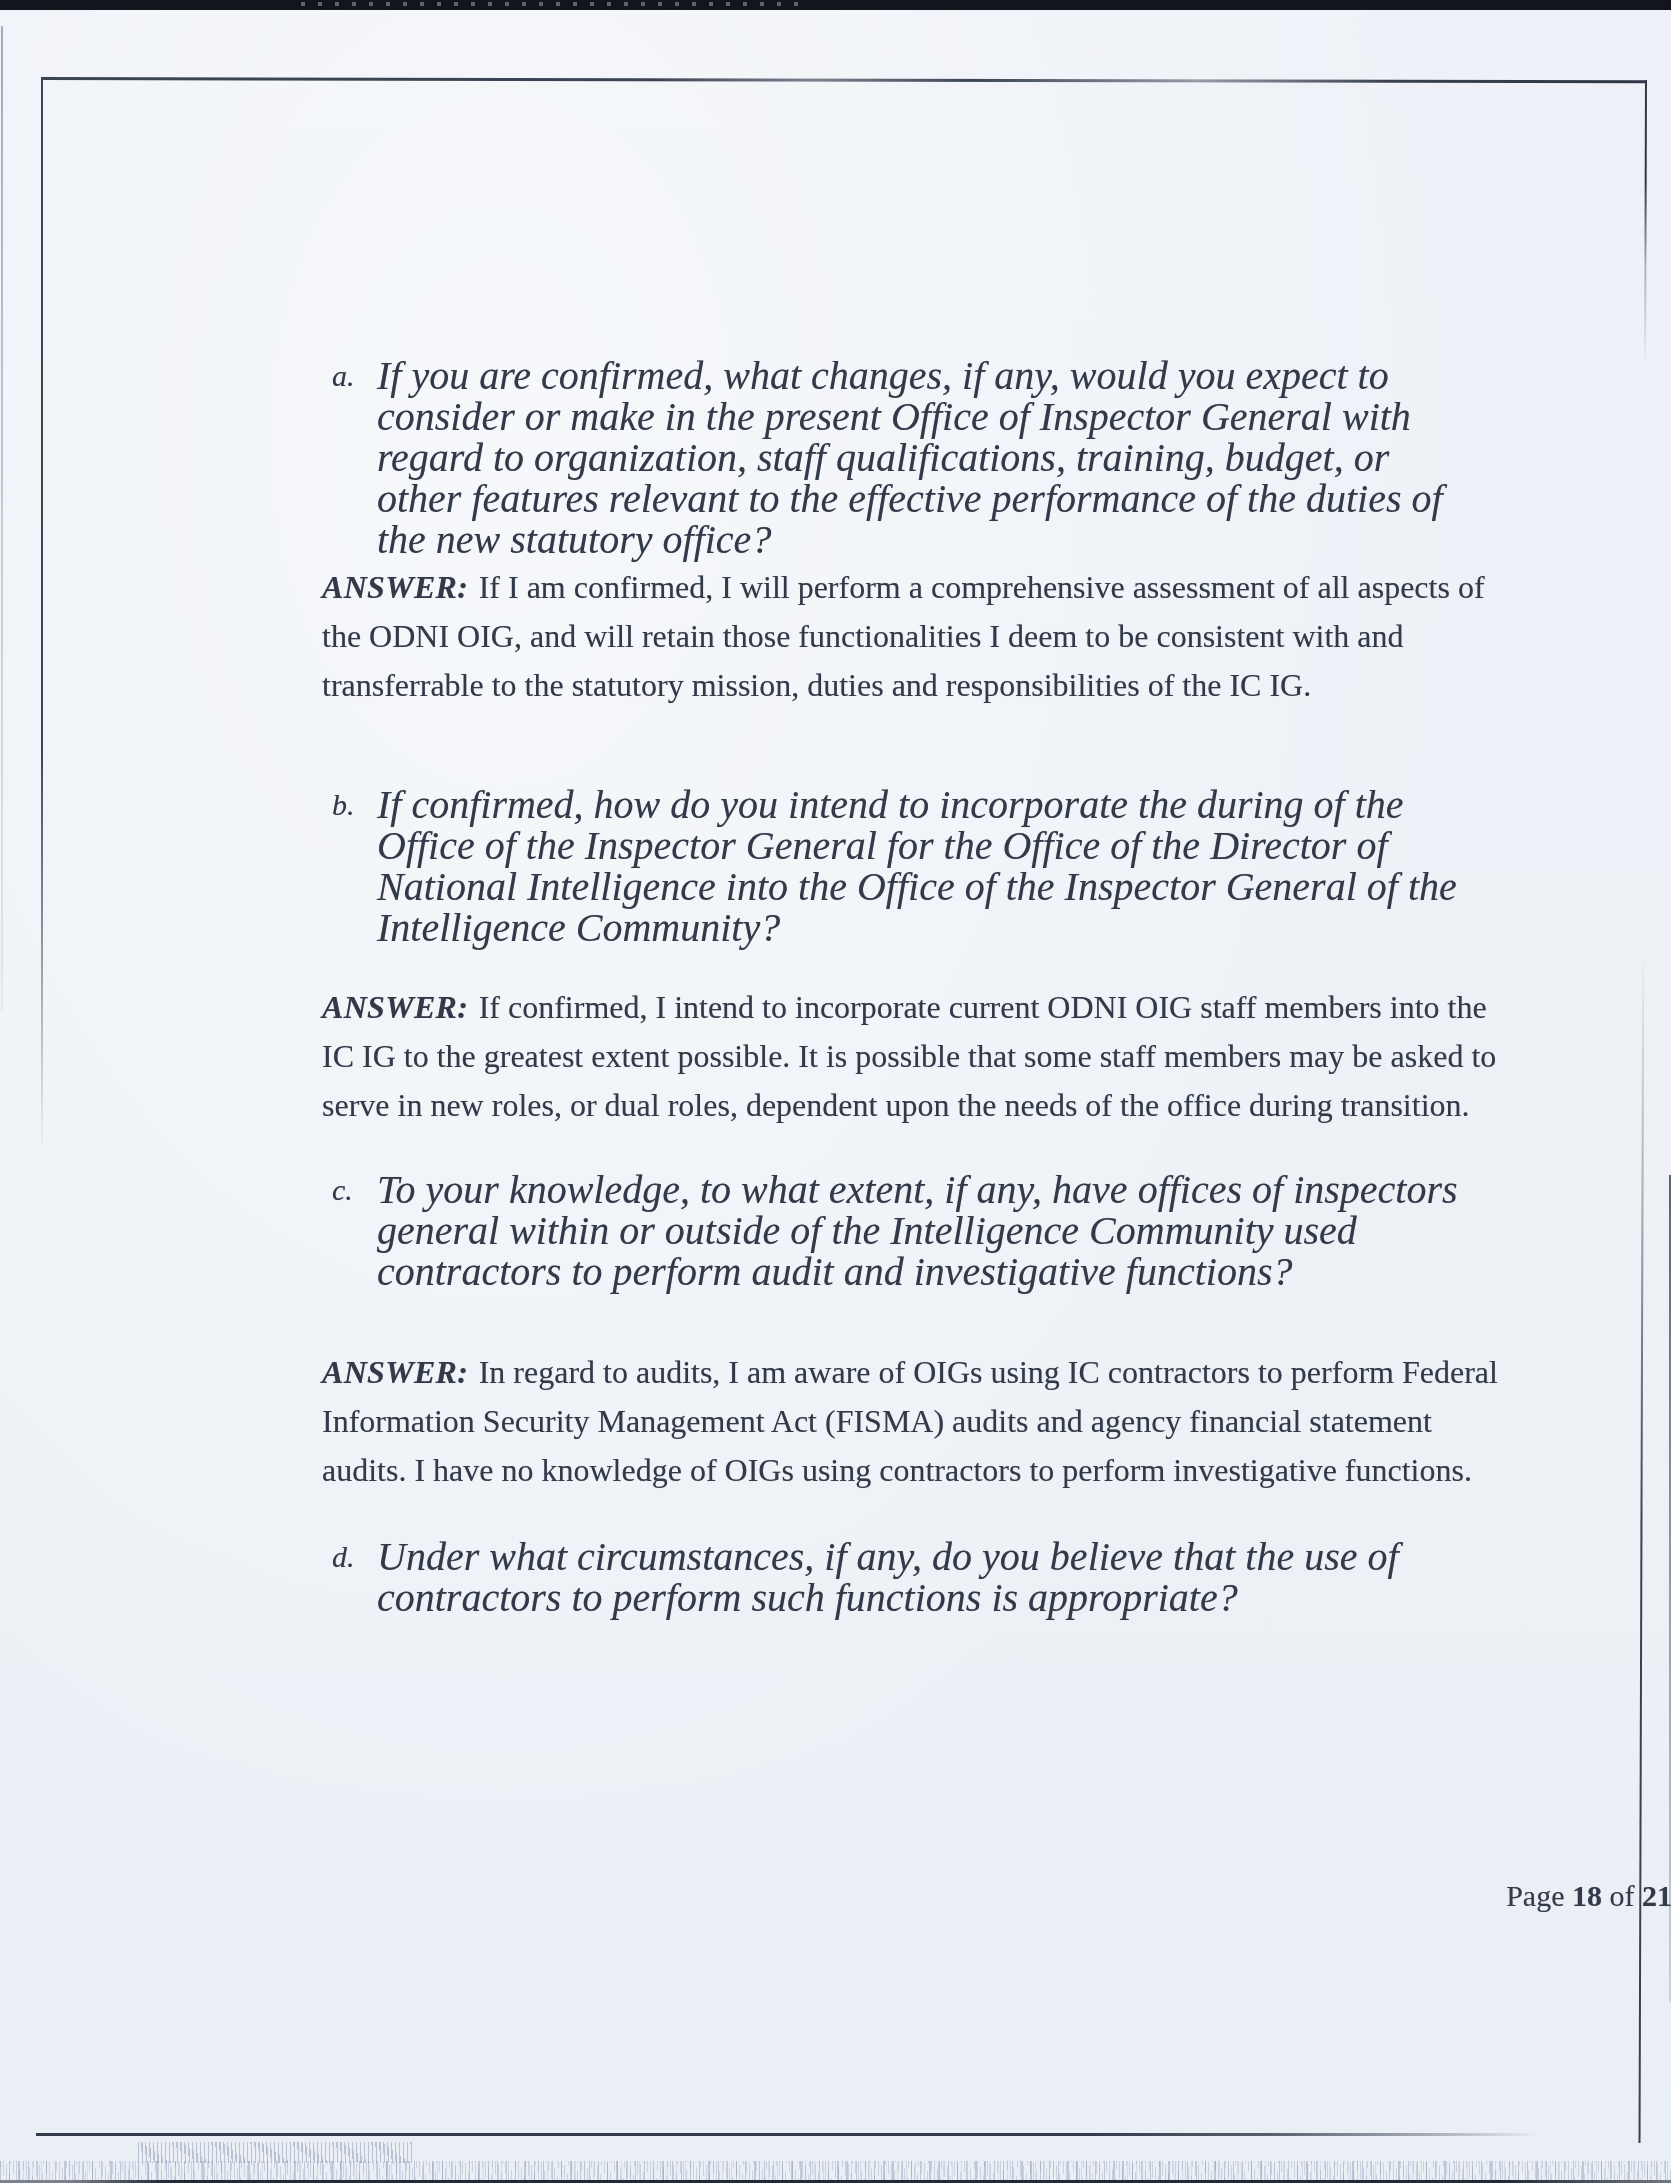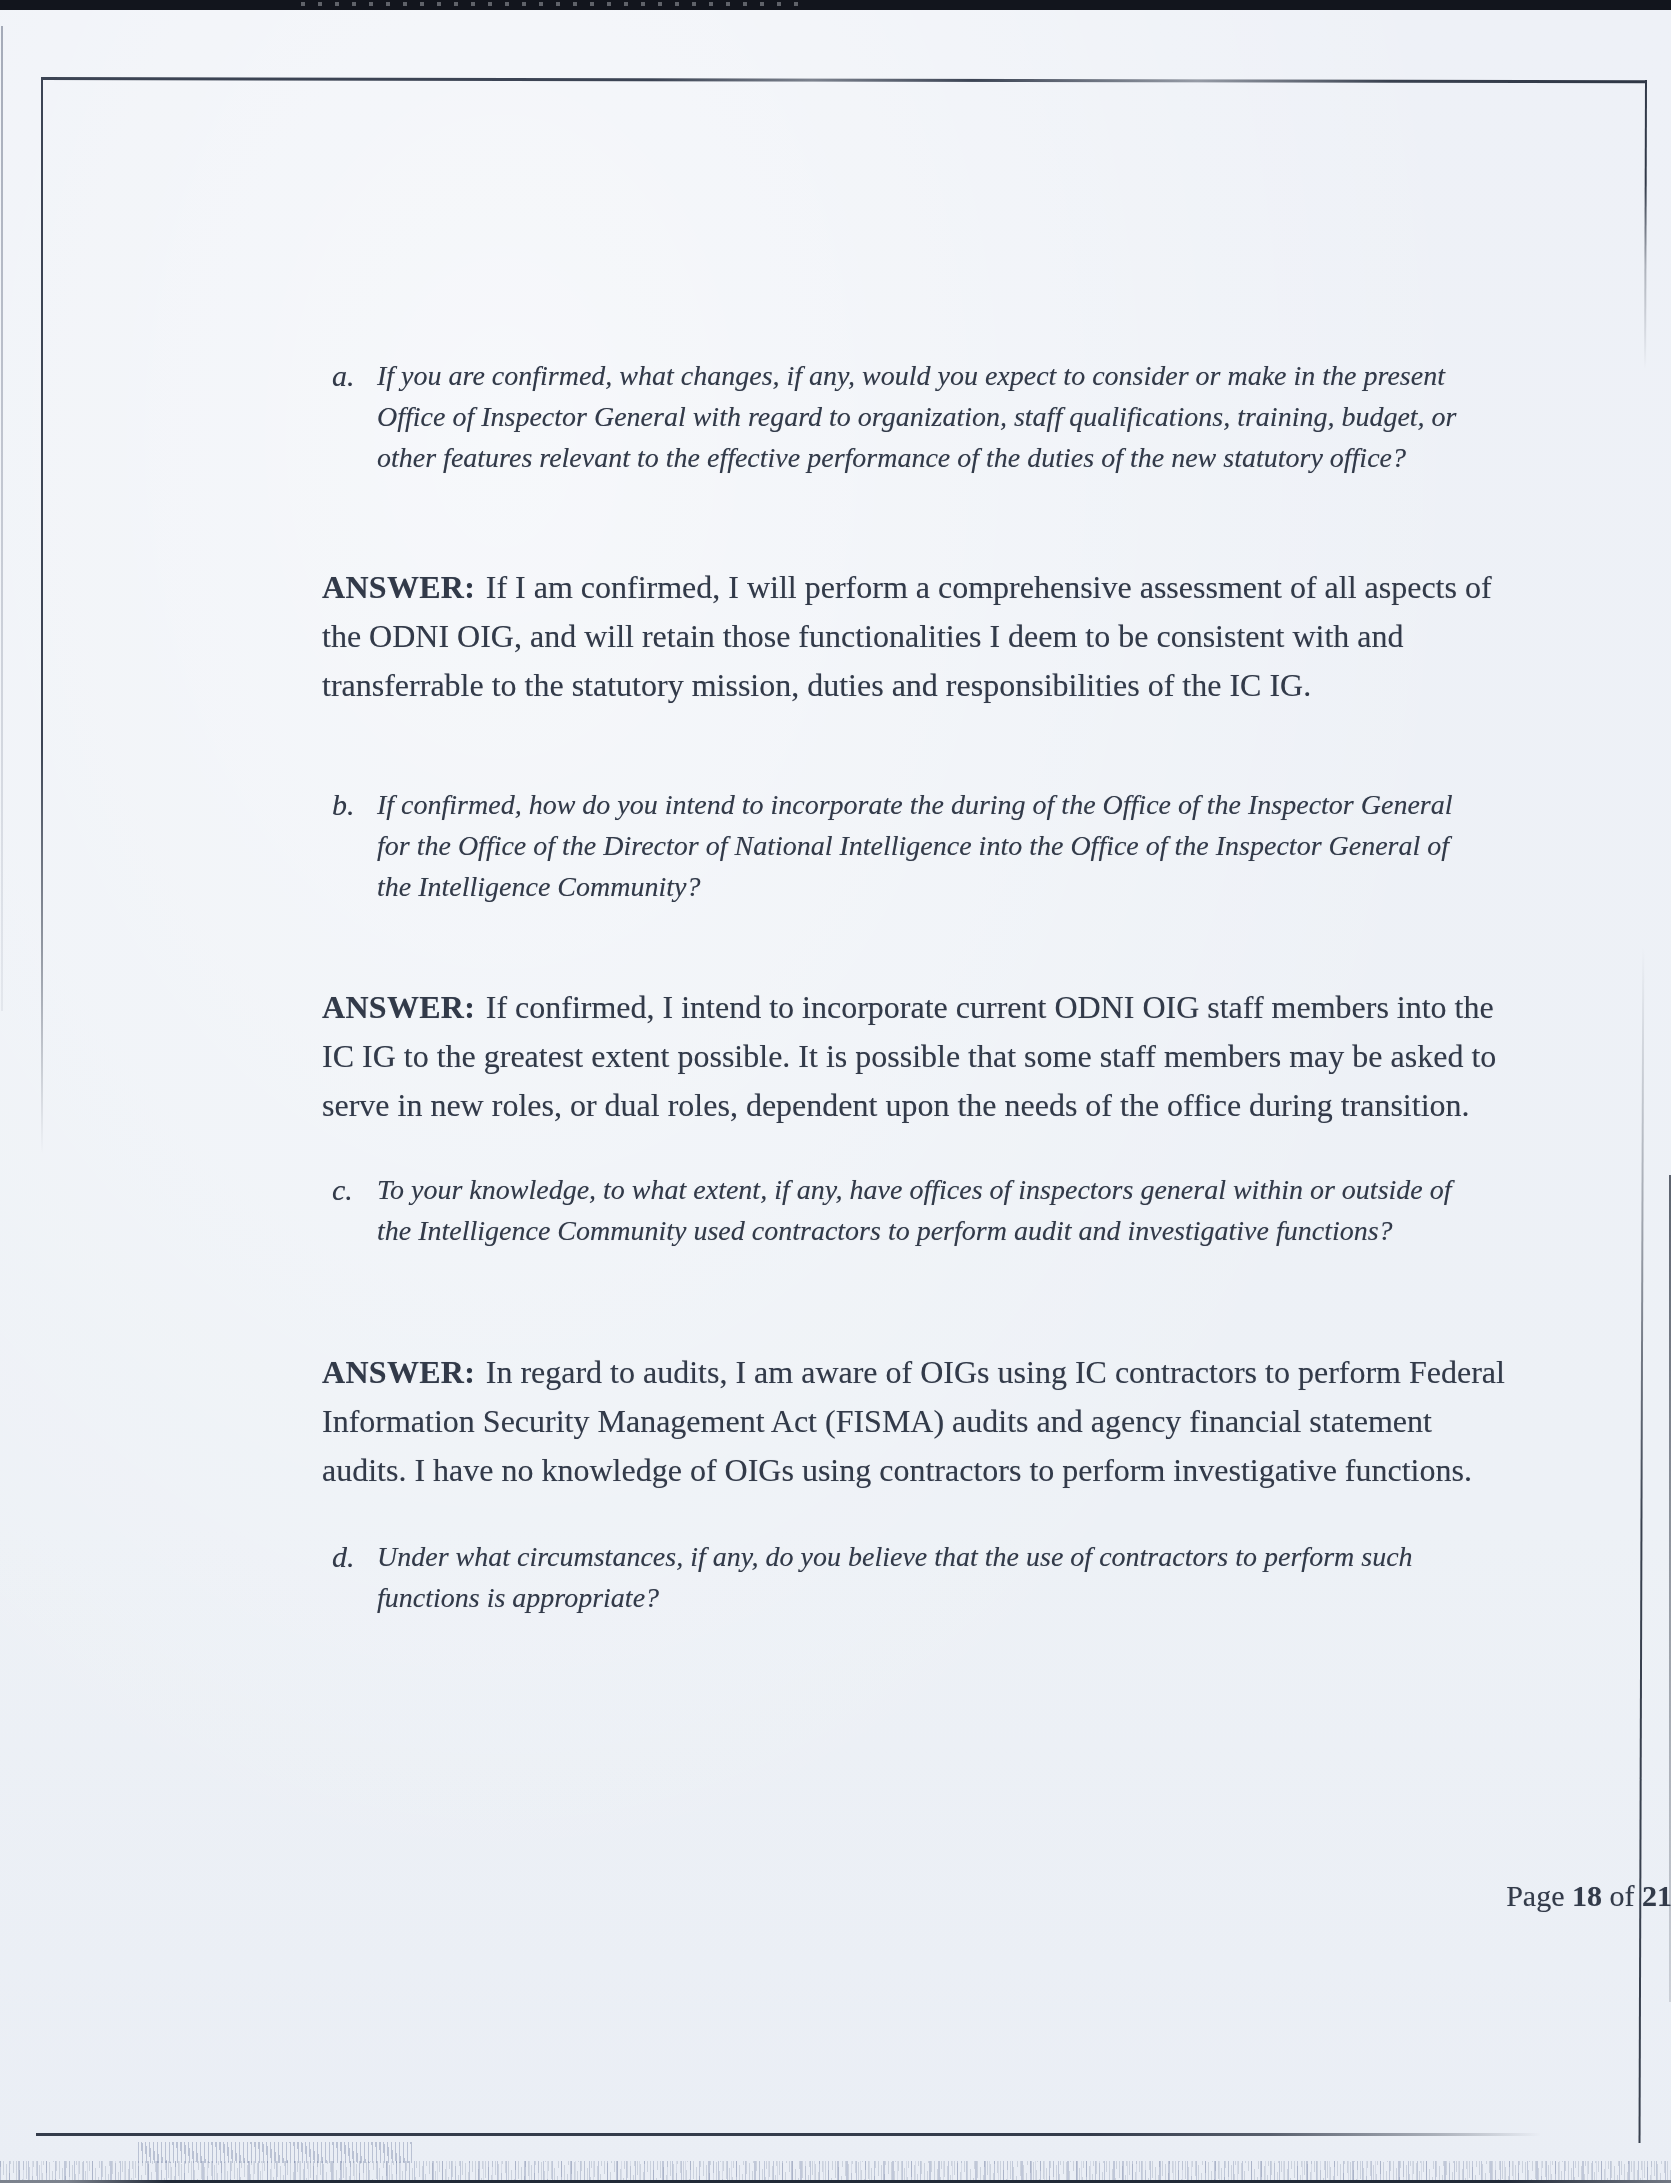--- a/index.html
+++ b/index.html
@@ -44,24 +44,24 @@
   .frame-bottom{position:absolute;left:36px;top:2133px;width:1505px;height:3.3px;
     background:linear-gradient(90deg,#343c4b 0 70%,rgba(52,60,75,.8) 82%,rgba(52,60,75,.35) 93%,rgba(52,60,75,0) 100%);}
   .edge-right-smudge{position:absolute;right:0.7px;top:1175px;width:2.6px;height:827px;
     background:linear-gradient(180deg,rgba(30,38,52,.7),rgba(30,38,52,.15));filter:blur(0.3px);}
 
   
   .content{position:absolute;inset:0;color:#323a49;filter:blur(0.3px);}
   .content *{text-shadow:0 0 0.7px rgba(44,52,70,.4);}
   .q{position:absolute;left:332px;width:1146px;}
   .q .marker{position:absolute;left:0;top:0;font-style:italic;font-size:30px;line-height:41px;}
-  .q .qtext{margin:0 0 0 45px;width:1091px;font-style:italic;font-size:28px;line-height:41px;}
+  .q .qtext{margin:0 0 0 45px;width:1091px;font-style:italic;font-size:40px;line-height:41px;}
   .a{position:absolute;left:322px;width:1192px;}
   .a p{margin:0;font-size:32px;line-height:49px;}
-  .alabel{font-weight:700;margin-right:10.5px;letter-spacing:0.3px;}
+  .alabel{font-weight:700;margin-right:10.5px;letter-spacing:0.3px;font-style:italic;}
   .pagenum{position:absolute;top:1879px;left:59px;right:0;text-align:right;font-size:30px;color:#333b4a;}
   .pagenum b{font-weight:700;}
 </style>
 </head>
 <body>
 
 <div class="scan">
   <div class="top-bar"></div>
   <div class="frame-top"></div>
   <div class="frame-left"></div>

